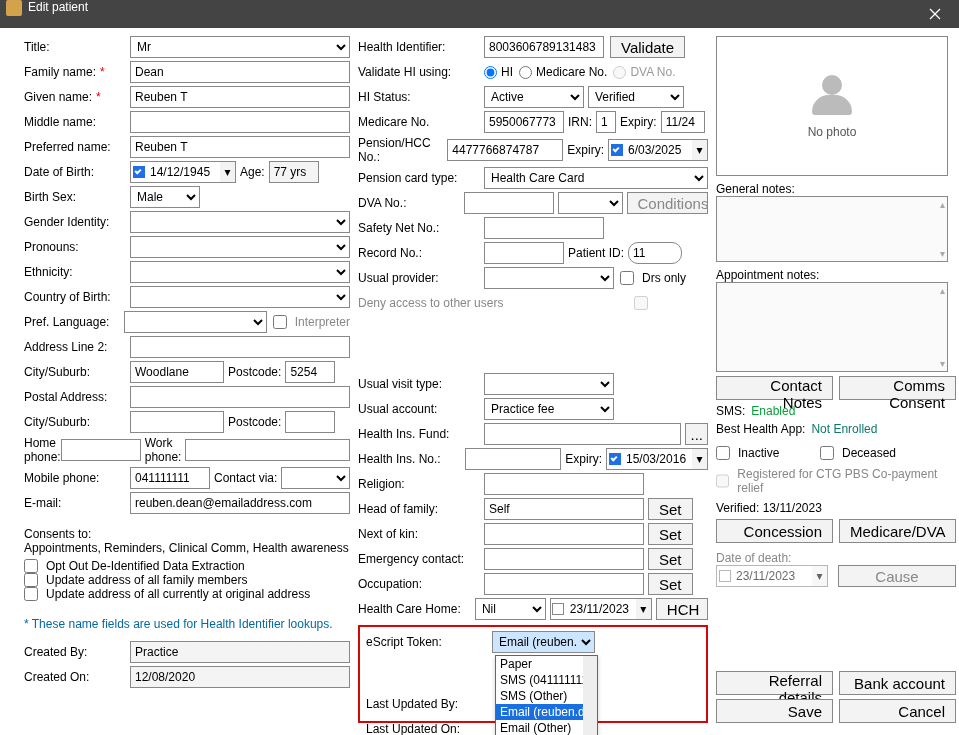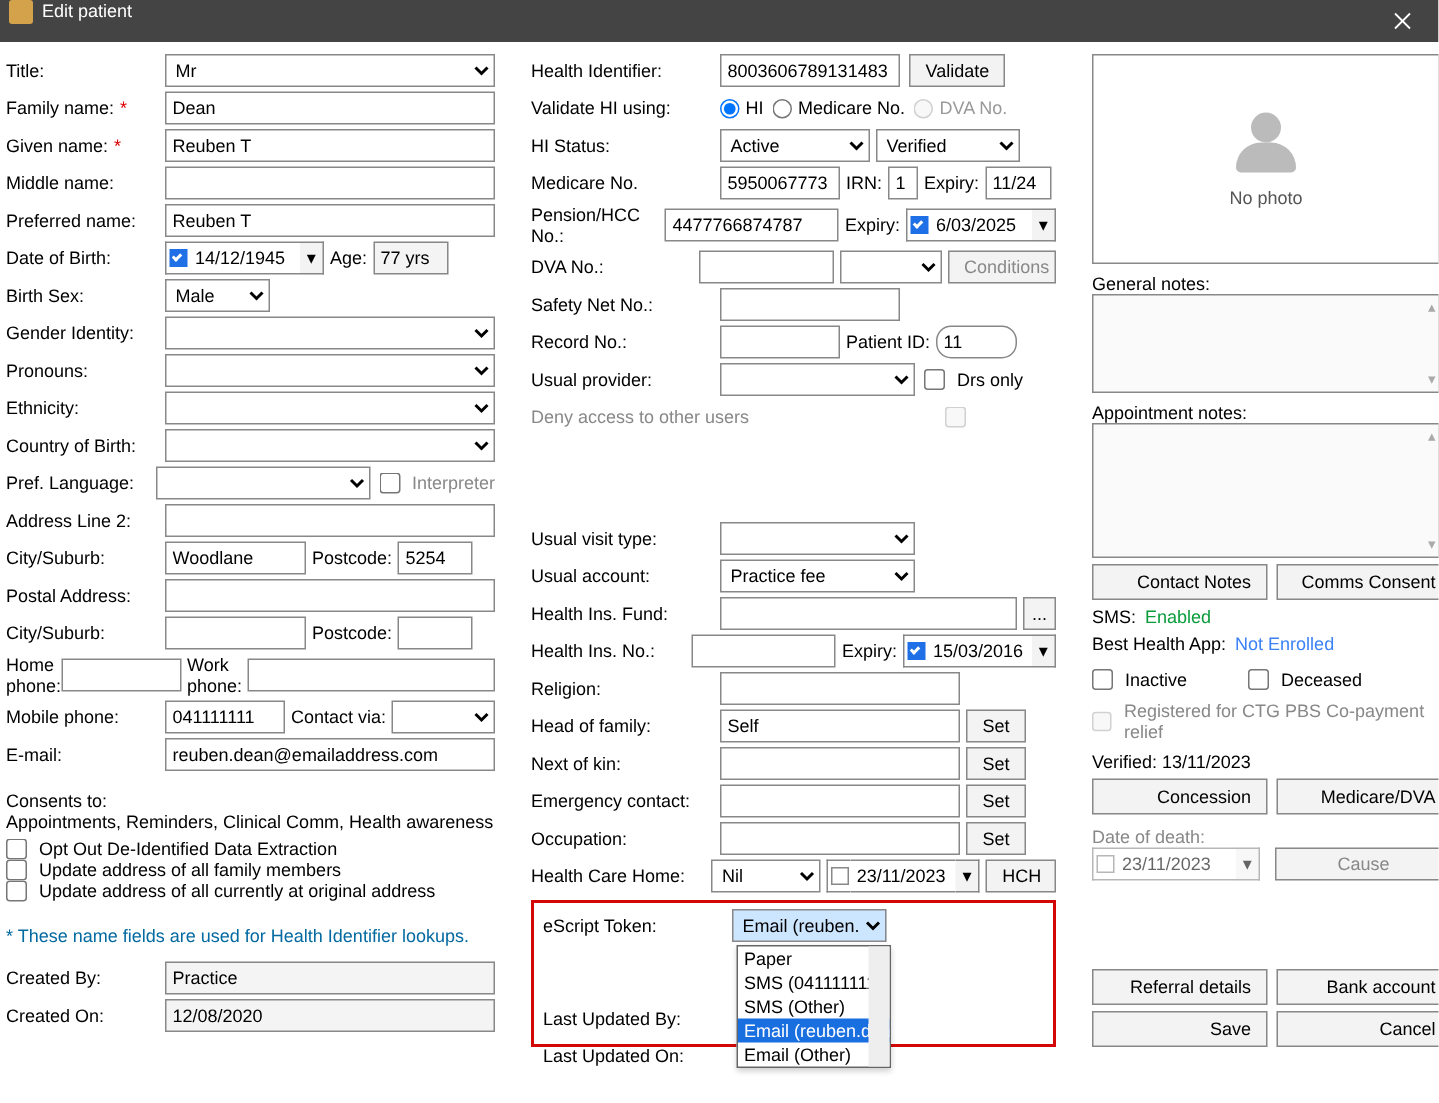--- a/index.html
+++ b/index.html
@@ -2,60 +2,60 @@
 <html><head>
 <meta charset="utf-8">
 <style>
   * { box-sizing: border-box; font-family: "Segoe UI", Tahoma, sans-serif; }
   html, body { margin:0; padding:0; }
   body { width:959px; height:735px; background:#fff; font-size:12px; color:#000; }
   .titlebar { background:#444; color:#fff; height:28px; display:flex; align-items:flex-start; padding:0 6px; }
   .titlebar .ticon { width:16px; height:16px; margin-right:6px; background:#d4a24a; border-radius:2px; display:inline-block; }
   .titlebar .spacer { flex:1; }
   .titlebar .closebtn { width:36px; height:100%; display:flex; align-items:center; justify-content:center; color:#fff; cursor:pointer; }
-  .content { display:flex; padding:8px 8px 8px 4px; gap:24px; }
+  .content { display:flex; padding:8px 8px 8px 24px; gap:8px; }
   .col { display:flex; flex-direction:column; }
   .col1 { width:326px; }
   .col2 { width:350px; }
   .col3 { flex:1; min-width:240px; }
   .row { display:flex; align-items:center; margin-bottom:3px; min-height:22px; }
   .lbl { width:106px; color:#000; font-size:12px; }
   .req { color:#d00; margin-left:4px; }
   input[type=text], select, textarea {
     font-size:12px; padding:2px 4px; border:1px solid #888;
     height:22px; background:#fff;
   }
   select { padding:1px 2px; }
   .w-full { flex:1; }
   .w50 { width:50px; }
   .w70 { width:70px; }
   .chkwrap { display:flex; align-items:center; gap:4px; }
   input[type=checkbox] { width:14px; height:14px; margin:0 4px 0 0; }
   .btn {
     border:1px solid #888; background:#f3f3f3; height:22px; padding:0 10px;
-    font-size:12px; cursor:pointer; min-width:60px;
+    font-size:15px; cursor:pointer; min-width:60px;
   }
   .sublbl { font-size:12px; margin:0 4px; }
   .group-consent { margin-top:10px; }
   .note { color:#0369a1; font-size:12px; margin-top:16px; }
   .photo-box {
     border:1px solid #888; width:232px; height:140px;
     display:flex; flex-direction:column; align-items:center; justify-content:center;
     color:#555; background:#fff;
   }
   .photo-icon { width:48px; height:48px; position:relative; margin-bottom:4px; }
   .photo-icon .head { width:20px; height:20px; border-radius:50%; background:#bbb; position:absolute; left:14px; top:2px; }
   .photo-icon .body { width:40px; height:20px; border-radius:20px 20px 4px 4px; background:#bbb; position:absolute; left:4px; top:22px; }
   .textarea-box { width:232px; background:#fafafa; border:1px solid #888; height:66px; position:relative; }
   .scrollhint { position:absolute; right:2px; top:2px; font-size:10px; color:#aaa; }
   .btnrow { display:flex; gap:6px; margin-top:4px; }
   .btnhalf { flex:1; height:24px;text-align:right; }
   .kv { display:flex; gap:6px; margin-top:4px; font-size:12px; }
   .kv .good { color:#0a9c3b; }
-  .kv .bad  { color:#3b82f6; }
+  .kv .bad  { color:#0f766e; }
   .muted { color:#888; }
   .rb { border:2px solid #d40707; padding:4px 6px 8px 6px; position:relative; }
   .dropdown-open {
     position:absolute; left:129px; top:24px; width:103px;
     border:1px solid #666; background:#fff; z-index:10;
     box-shadow:0 2px 4px rgba(0,0,0,.2);
   }
   .dropdown-open div { padding:1px 4px; font-size:12px; white-space:nowrap; overflow:hidden; }
   .dropdown-open .sel { background:#1a6fe0; color:#fff; }
   .dropdown-scroll { position:absolute; right:0; top:0; bottom:0; width:14px; background:#eee; }
@@ -258,20 +258,24 @@
     <span class="sublbl">Expiry:</span>
     <div class="chkdate">
       <span class="box">
             <span class="bluecheck"></span>
           </span>
       <input type="text" style="border-left: none; border-right: none; width: 68px;" value="6/03/2025">
       <span class="chev">▾</span>
     </div>
   </div>
   <div class="row">
+    <span class="rowlbl2">Pension card type:</span>
+    <select style="flex:1"><option>Health Care Card</option></select>
+  </div>
+  <div class="row">
     <span class="rowlbl2">DVA No.:</span>
     <input type="text" style="width: 90px;" value="">
     <select style="width:76px;margin-left:4px;"><option></option></select>
     <button class="btn" style="margin-left:4px;color:#888;">Conditions</button>
   </div>
   <div class="row">
     <span class="rowlbl2">Safety Net No.:</span>
     <input type="text" style="width: 120px;" value="">
   </div>
   <div class="row">

